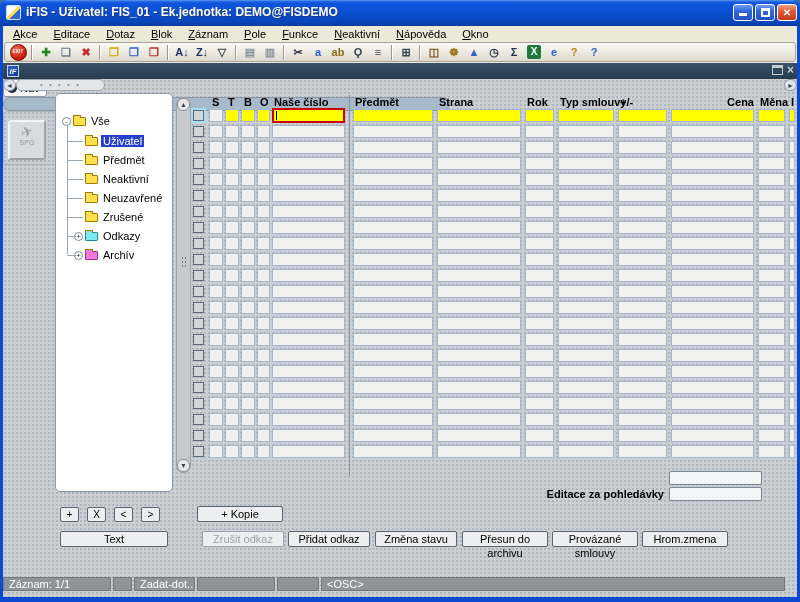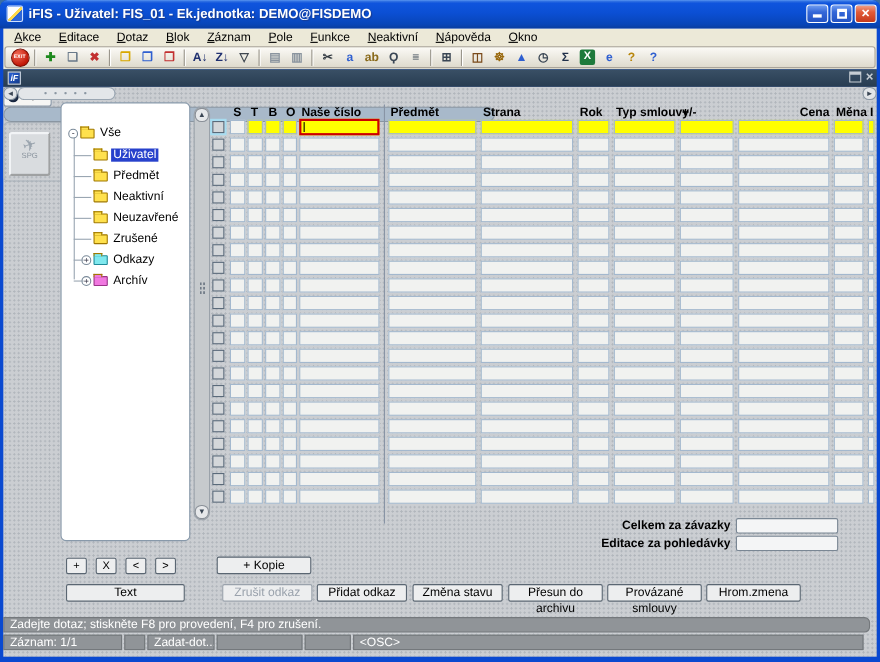--- a/index.html
+++ b/index.html
@@ -627,21 +627,20 @@
         <div class="cell" style="left: 434px; top: 366px; width: 84px;"></div>
         <div class="cell" style="left: 522px; top: 366px; width: 29px;"></div>
         <div class="cell" style="left: 555px; top: 366px; width: 56px;"></div>
         <div class="cell" style="left: 615px; top: 366px; width: 49px;"></div>
         <div class="cell" style="left: 668px; top: 366px; width: 83px;"></div>
         <div class="cell" style="left: 755px; top: 366px; width: 27px;"></div>
         <div class="cell" style="left: 786px; top: 366px; width: 6px;"></div>
       </div>
     <div id="blocksep" class="abs"></div>
 
-    <div class="tot-label" style="left:461px;top:393px;">Celkem za závazky</div>
     <div class="tot-field" style="left:666px;top:392px;"></div>
     <div class="tot-label" style="left:461px;top:409px;">Editace za pohledávky</div>
     <div class="tot-field" style="left:666px;top:408px;"></div>
 
     <div id="hscroll">
       <div class="hs-arrow" style="left:0;">◄</div>
       <div id="hs-thumb">• • • • •</div>
       <div class="hs-arrow" style="right:0;">►</div>
     </div>
 
@@ -654,21 +653,20 @@
 
     <div class="pbtn" style="left:194px;top:427px;width:86px;">+ Kopie</div>
 
     <div class="pbtn disabled" style="left:199px;top:452px;width:82px;">Zrušit odkaz</div>
     <div class="pbtn" style="left:285px;top:452px;width:82px;">Přidat odkaz</div>
     <div class="pbtn" style="left:372px;top:452px;width:82px;">Změna stavu</div>
     <div class="pbtn" style="left:459px;top:452px;width:86px;">Přesun do archivu</div>
     <div class="pbtn" style="left:549px;top:452px;width:86px;">Provázané smlouvy</div>
     <div class="pbtn" style="left:639px;top:452px;width:86px;">Hrom.zmena</div>
 
-    <div class="status" style="left:0;top:482px;width:788px;height:14px;border-radius:0 5px 5px 0;">Zadejte dotaz; stiskněte F8 pro provedení, F4 pro zrušení.</div>
     <div id="status2"></div>
   <div class="status" style="left: 0px; top: 498px; width: 108px; height: 14px;">Záznam: 1/1</div>
       <div class="status" style="left: 110px; top: 498px; width: 19px; height: 14px;"></div>
       <div class="status" style="left: 131px; top: 498px; width: 61px; height: 14px;">Zadat-dot...</div>
       <div class="status" style="left: 194px; top: 498px; width: 78px; height: 14px;"></div>
       <div class="status" style="left: 274px; top: 498px; width: 42px; height: 14px;"></div>
       <div class="status" style="left: 318px; top: 498px; width: 464px; height: 14px;">&lt;OSC&gt;</div>
     </div>
 
 </div>

